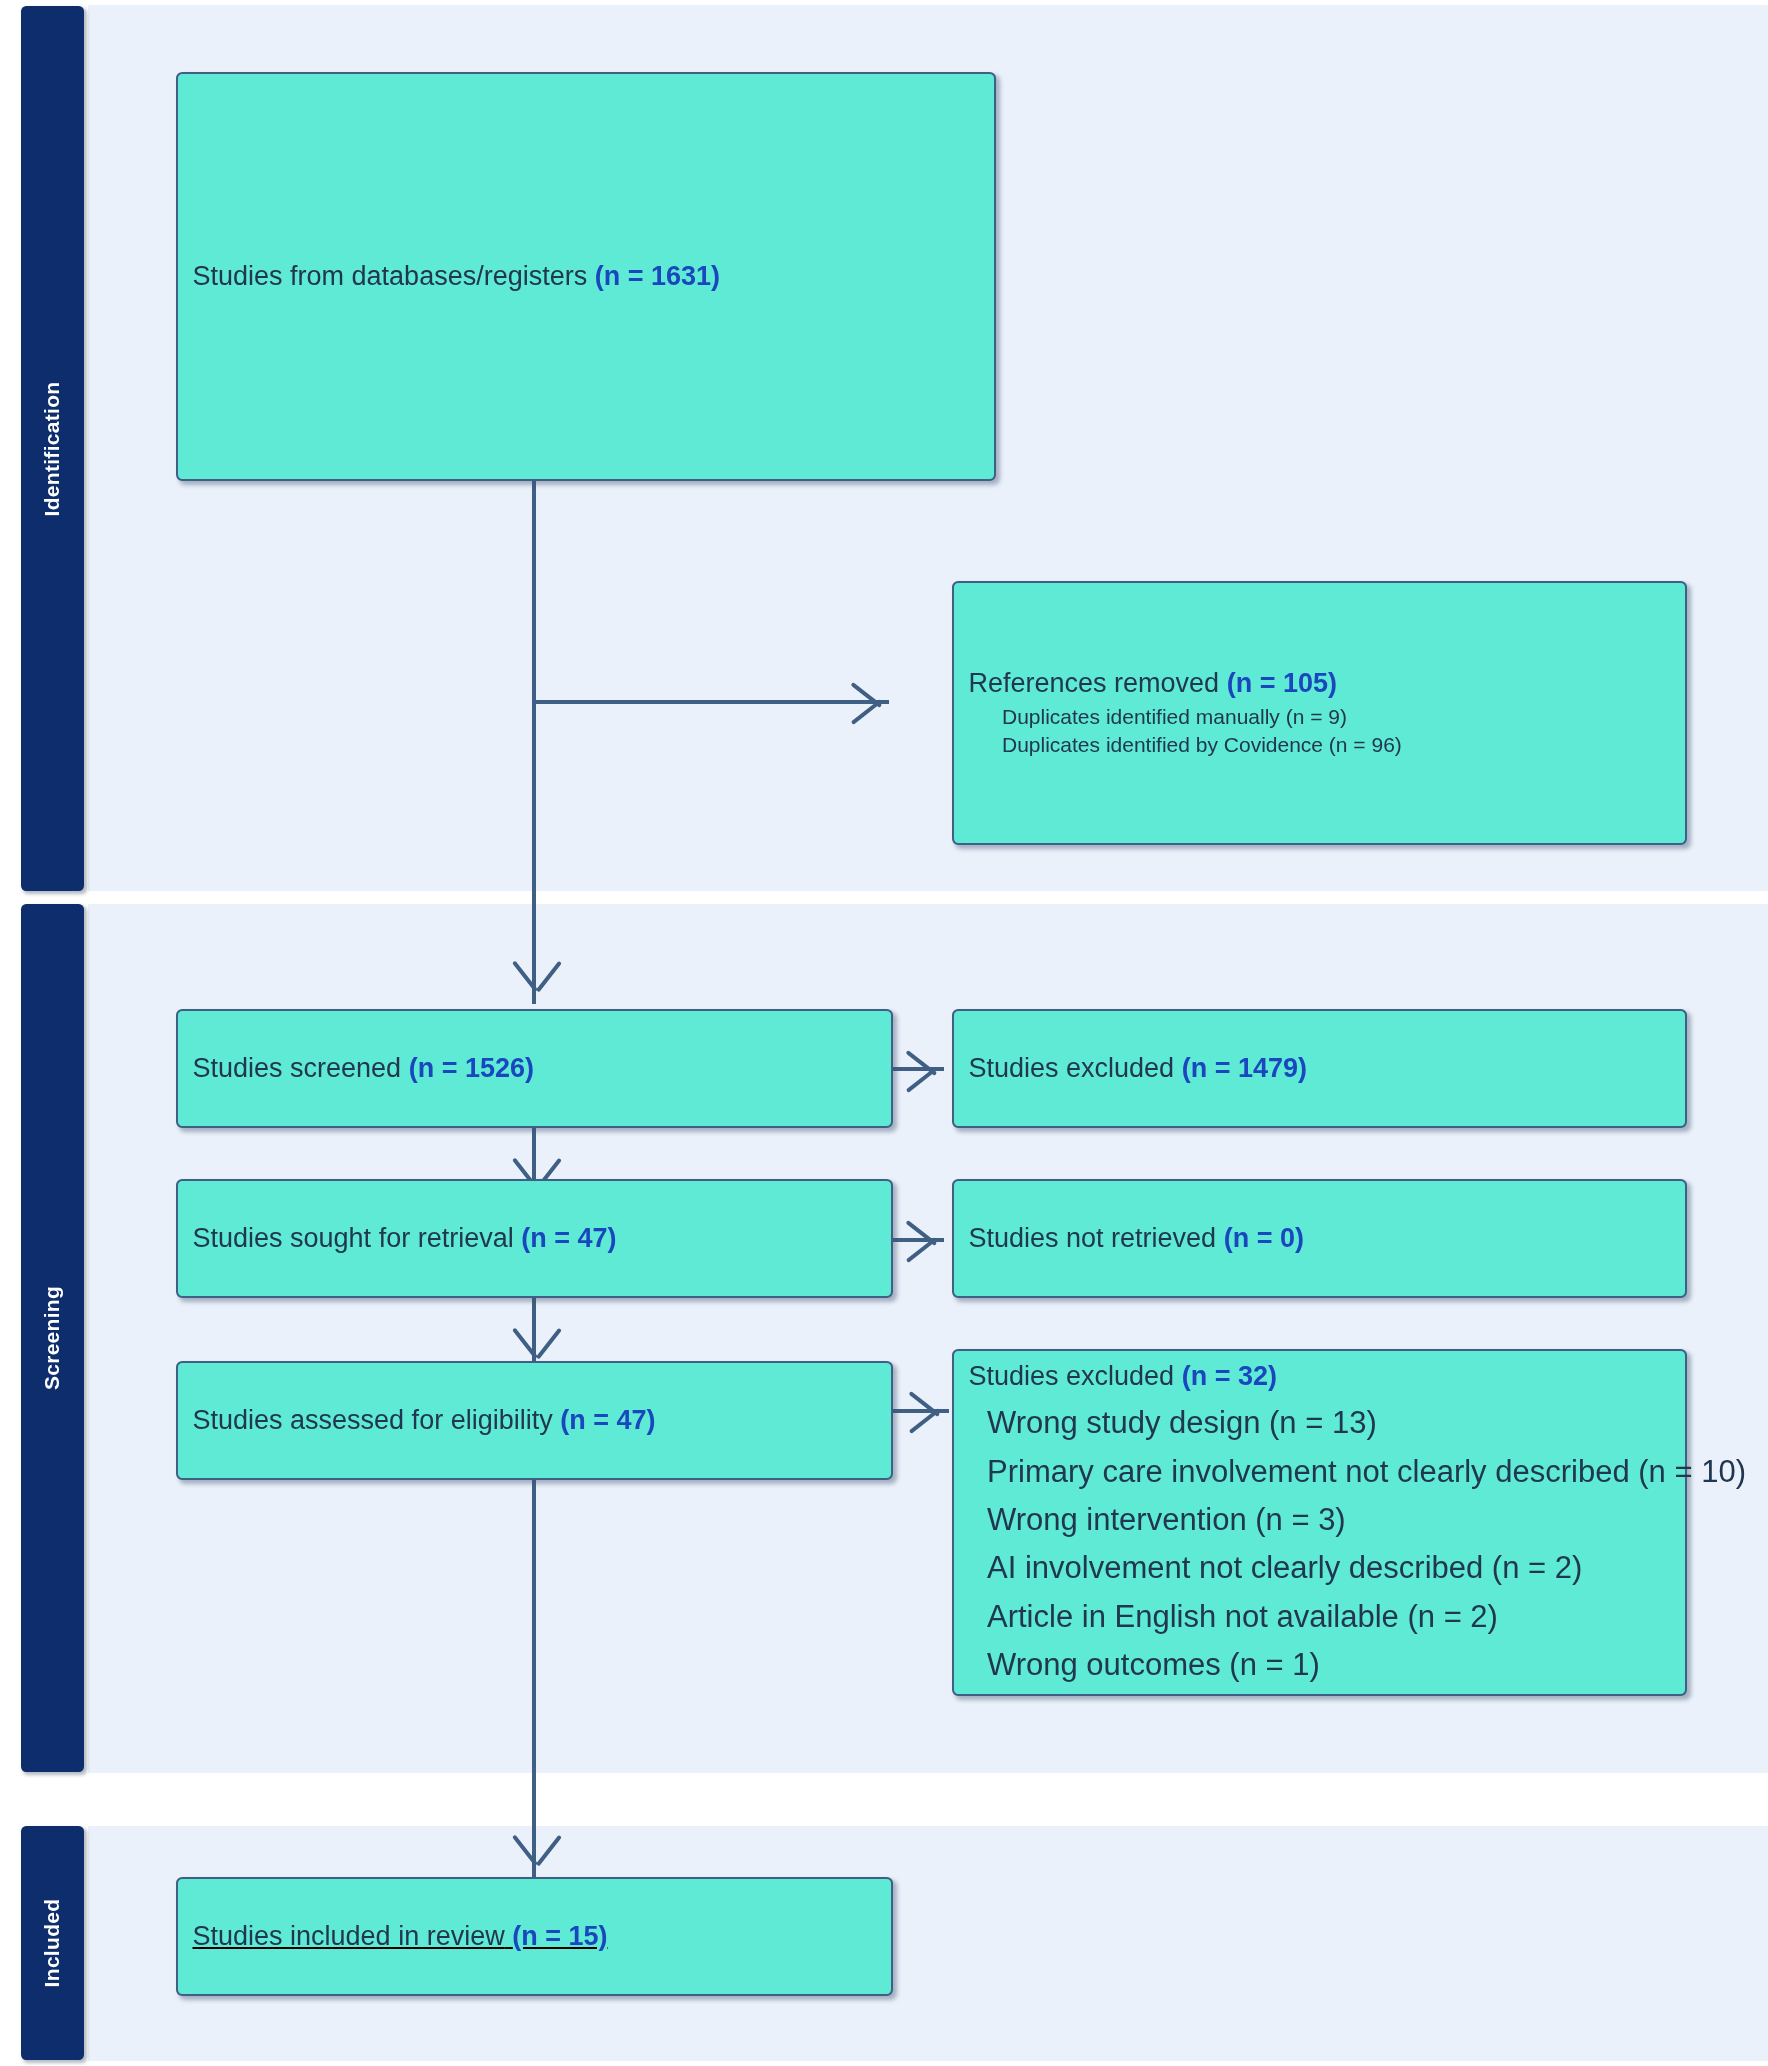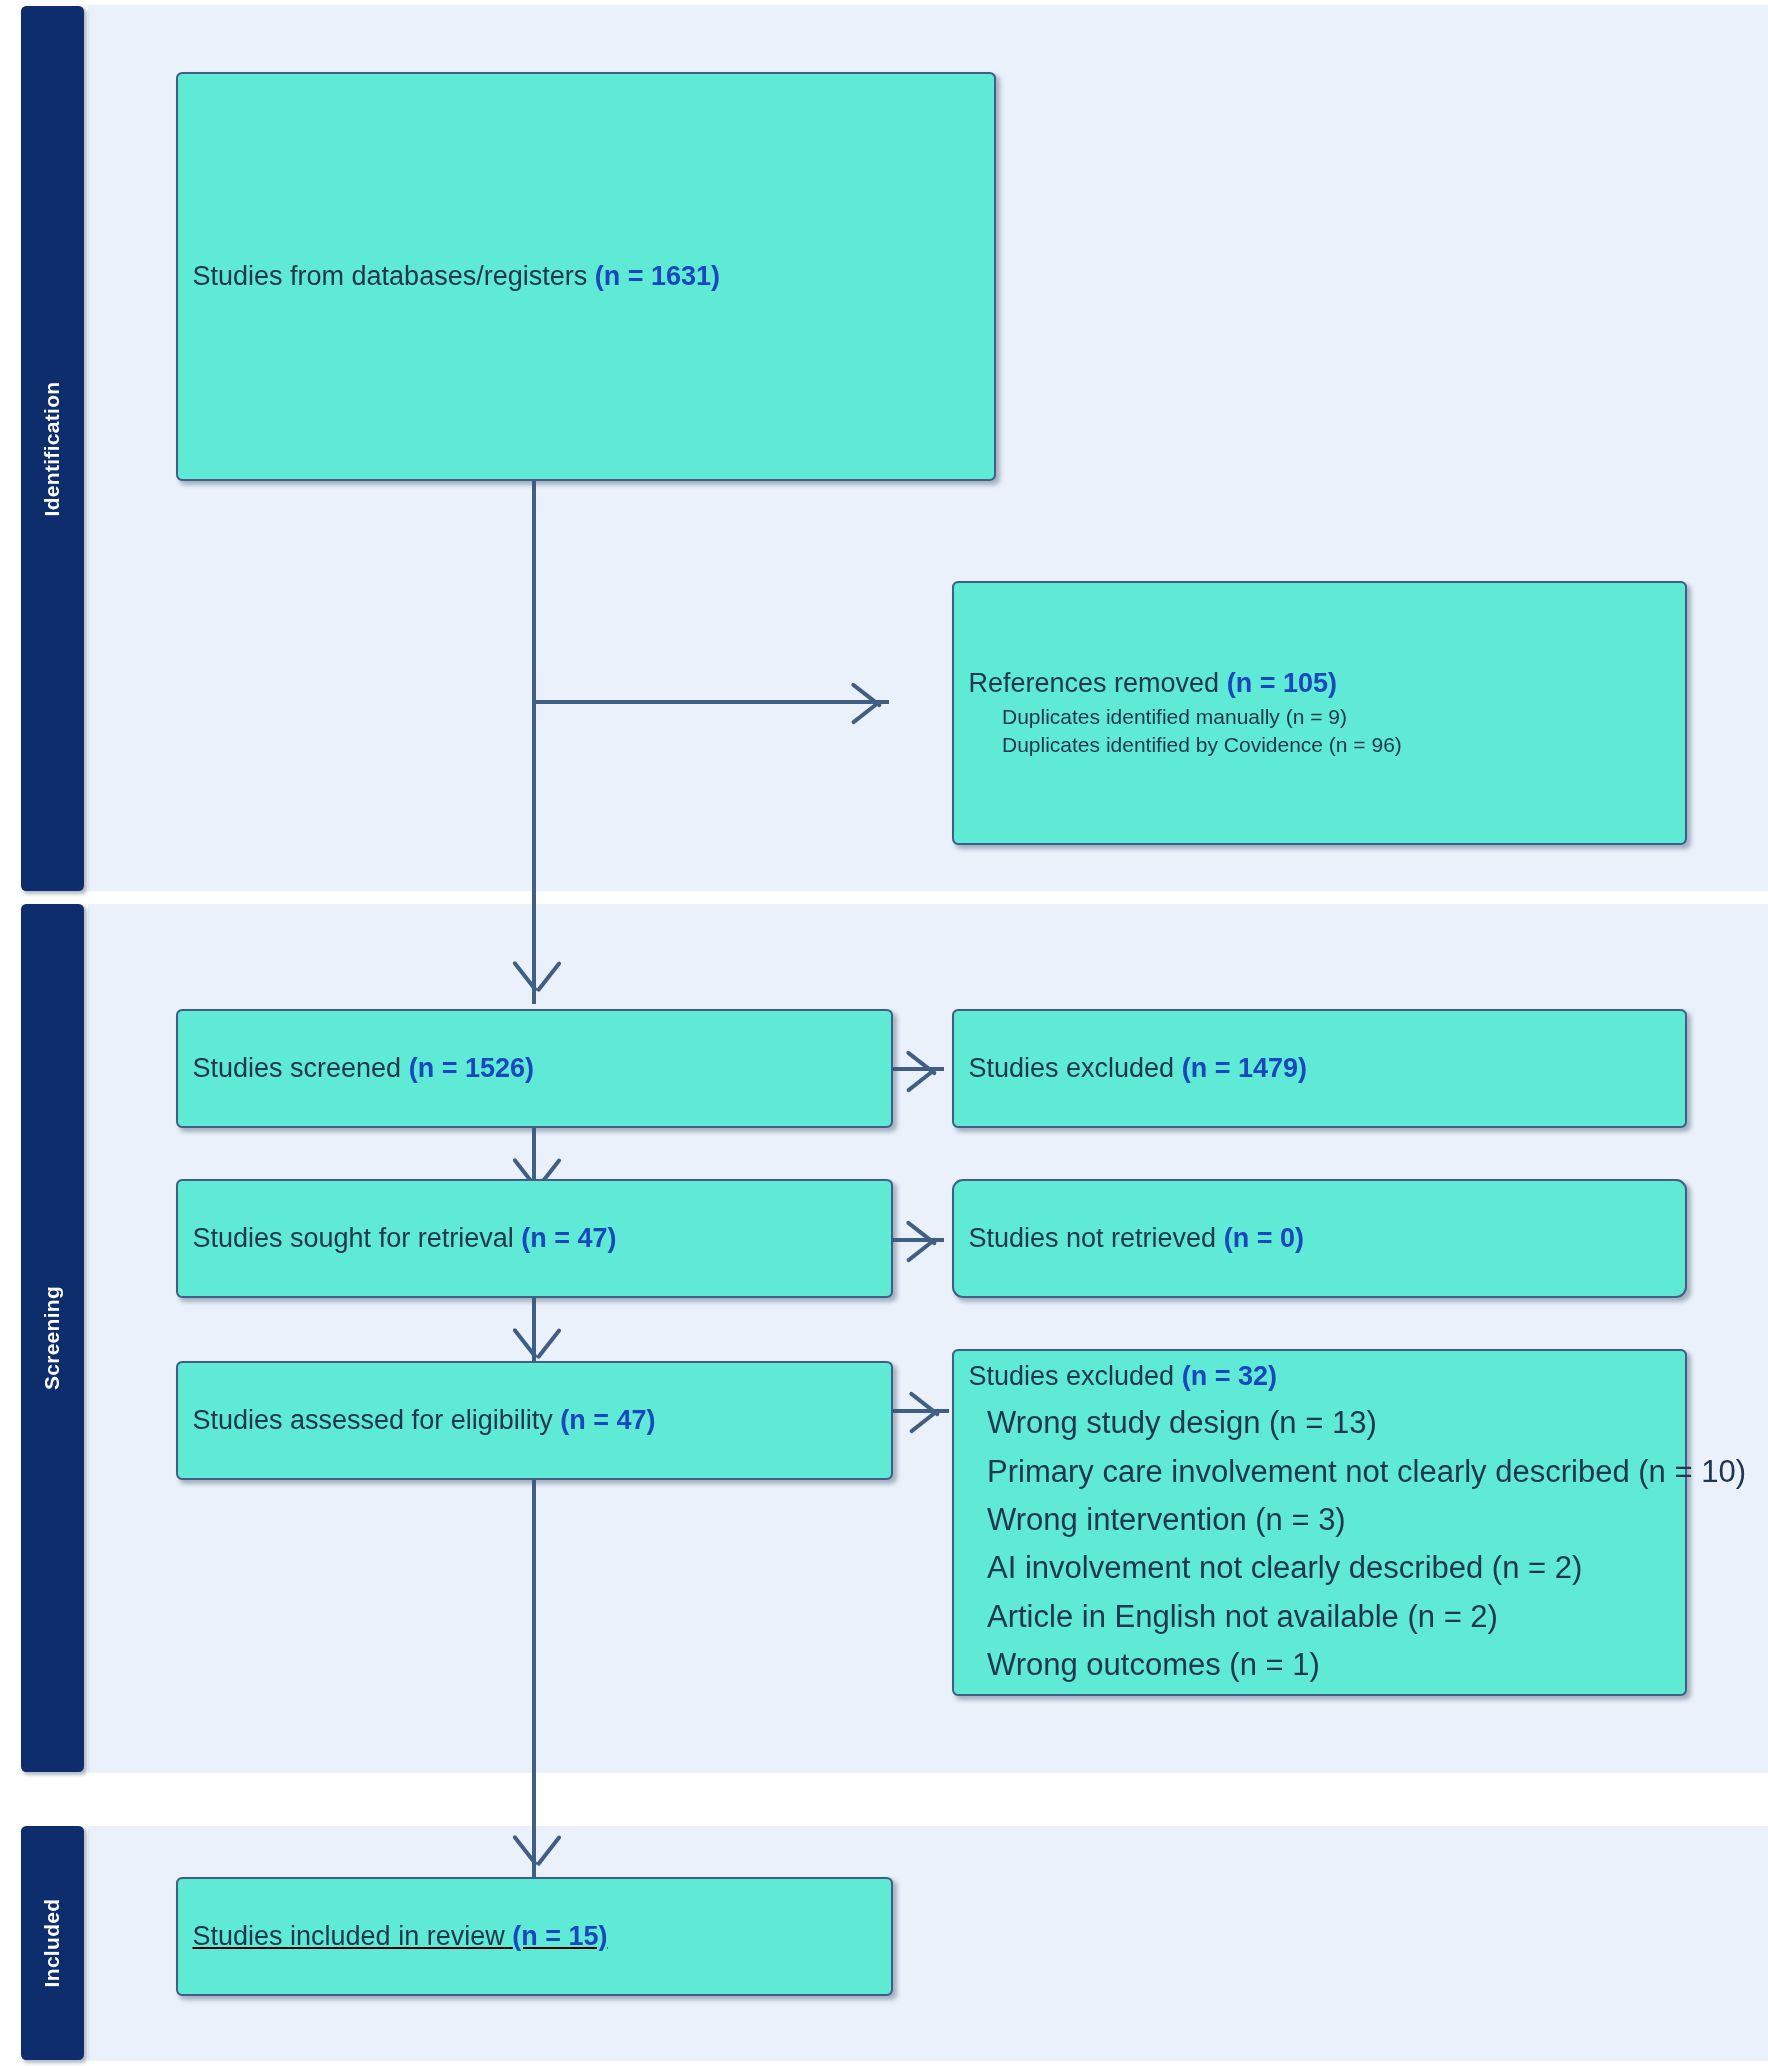--- a/index.html
+++ b/index.html
@@ -203,21 +203,21 @@
     </div>
   </div>
 
   <div class="box" style="left:176px; top:1179px; width:717px; height:119px;">
     <div class="head">
       <span>Studies sought for retrieval</span>
       <b>(n = 47)</b>
     </div>
   </div>
 
-  <div class="box" style="left:952px; top:1179px; width:735px; height:119px;border-radius:11px;">
+  <div class="box" style="left:952px; top:1179px; width:735px; height:119px;">
     <div class="head">
       <span>Studies not retrieved</span>
       <b>(n = 0)</b>
     </div>
   </div>
 
   <div class="box" style="left:176px; top:1349px; width:717px; height:119px;margin-top:12px;">
     <div class="head">
       <span>Studies assessed for eligibility</span>
       <b>(n = 47)</b>

